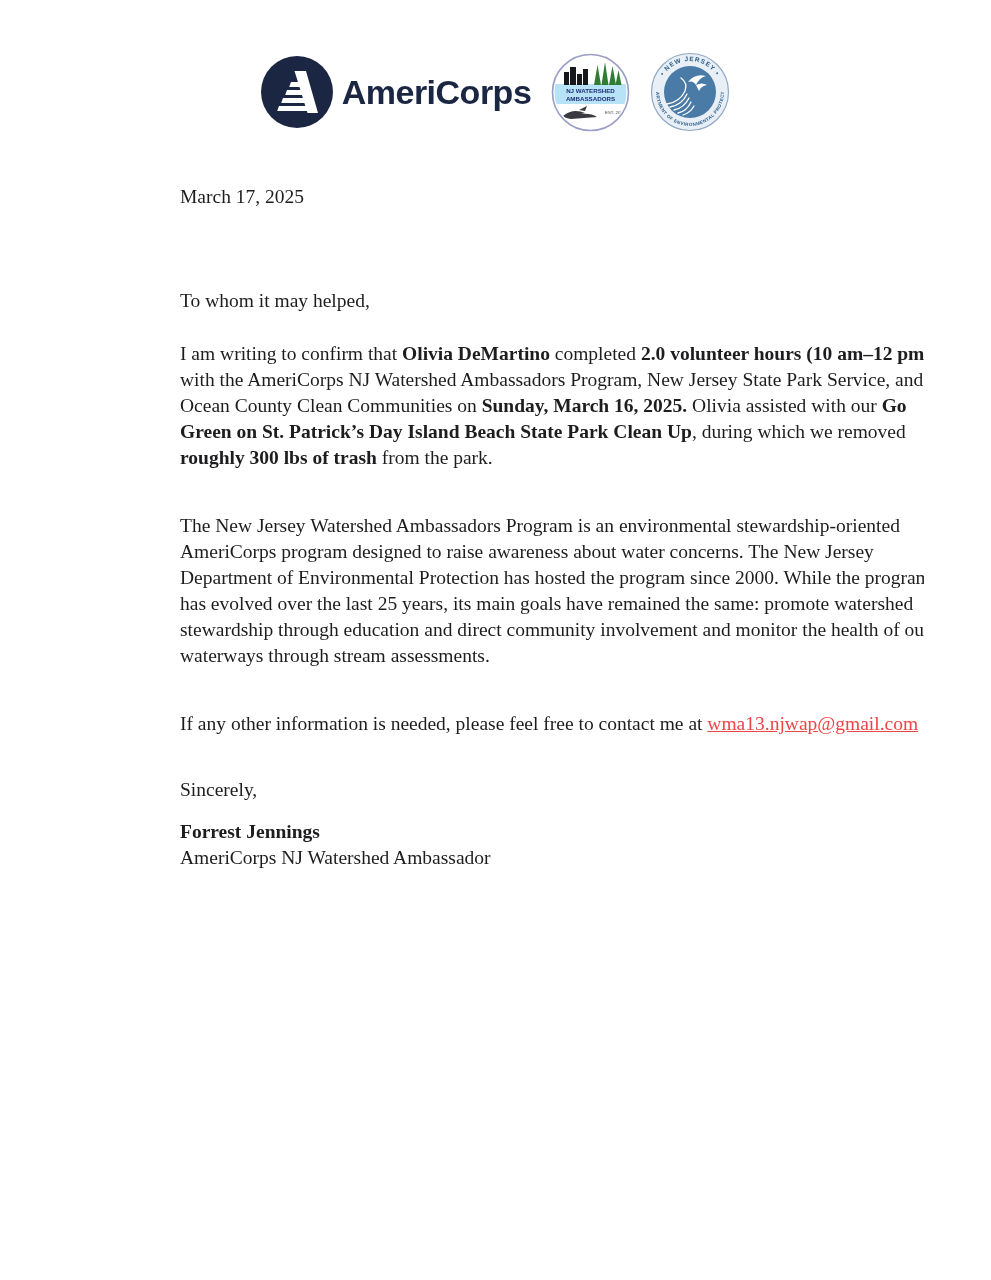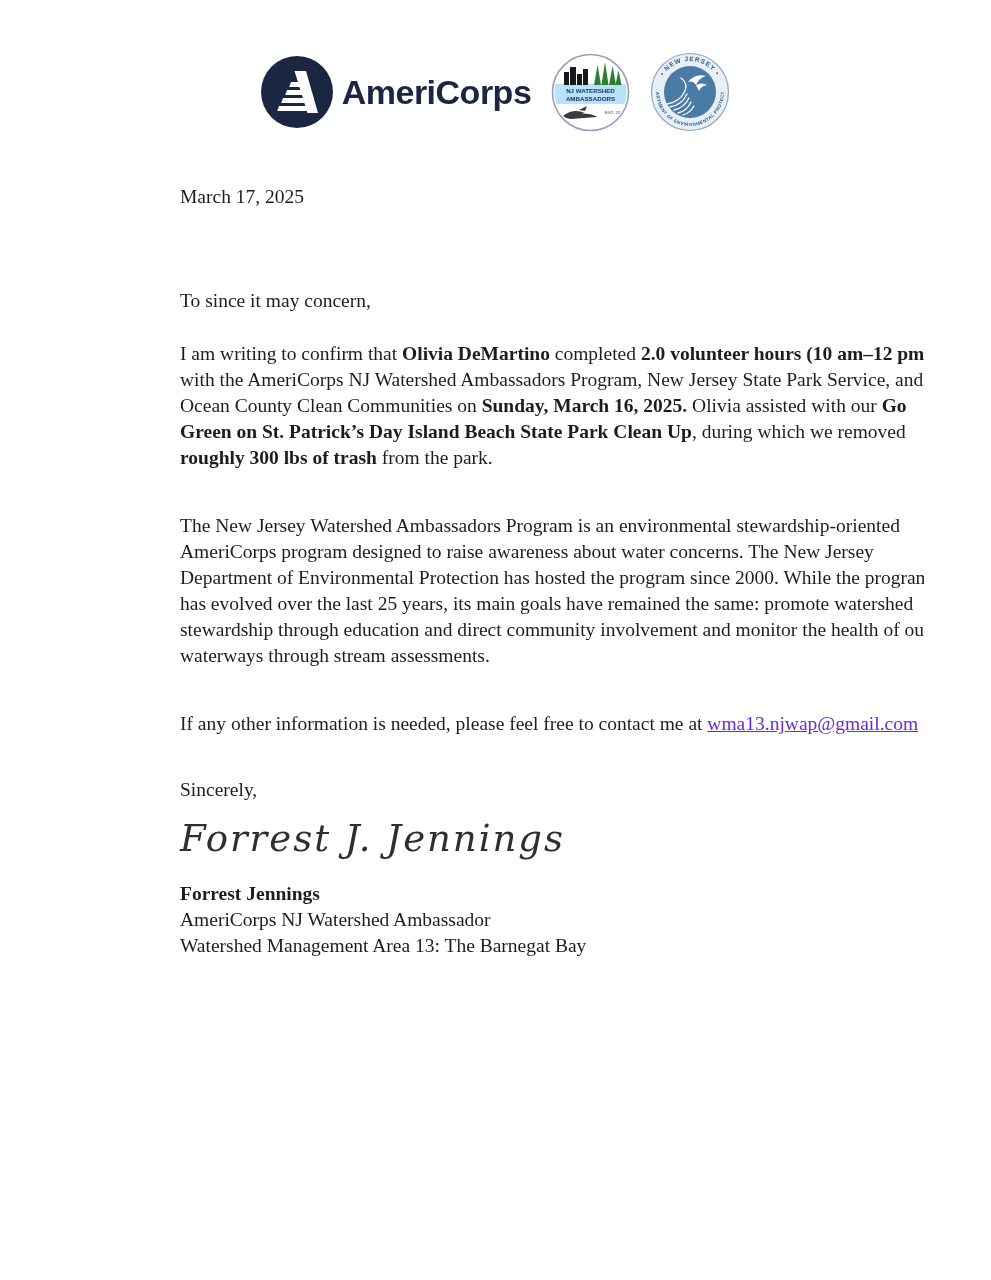--- a/index.html
+++ b/index.html
@@ -31,21 +31,21 @@
     font-size: 34px;
     letter-spacing: -0.5px;
     color: #1b2742;
   }
   .content { width: 766px; margin-left: 113px; }
   .date-line { margin-top: 50px; }
   .salutation { margin-top: 78px; }
   p.para { margin: 42px 0 0 0; }
   p.para.first { margin-top: 27px; }
   strong { font-weight: bold; }
-  a.email-link { color: #6d28d9; text-decoration: underline; cursor: pointer; }
+  a.email-link { color: #ef4444; text-decoration: underline; cursor: pointer; }
   .closing { margin-top: 40px; }
   .signature-script {
     margin-top: 10px;
     font-family: "DejaVu Serif", serif;
     font-style: italic;
     font-size: 37px;
     line-height: 52px;
     letter-spacing: 2px;
     color: #2e2e33;
   }
@@ -126,33 +126,31 @@
       <path d="M 38 30 Q 45 21 56 24 Q 49 26 46 33 Q 43 28 38 30 Z" fill="#ffffff"></path>
       <path d="M 46 33 Q 52 30 57 33 Q 51 34 49 39 Q 47 35 46 33 Z" fill="#ffffff"></path>
     </svg>
 
   </div>
 
   <div class="content">
 
     <div class="date-line">March 17, 2025</div>
 
-    <div class="salutation">To since it may concern,</div>
+    <div class="salutation">To whom it may helped,</div>
 
     <p class="para first"><span>I am writing to confirm that </span><strong>Olivia DeMartino</strong><span> completed </span><strong>2.0 volunteer hours (10 am–12 pm)</strong><span> with the AmeriCorps NJ Watershed Ambassadors Program, New Jersey State Park Service, and Ocean County Clean Communities on </span><strong>Sunday, March 16, 2025.</strong><span> Olivia assisted with our </span><strong>Go Green on St. Patrick’s Day Island Beach State Park Clean Up</strong><span>, during which we removed </span><strong>roughly 300 lbs of trash</strong><span> from the park.</span></p>
 
     <p class="para"><span>The New Jersey Watershed Ambassadors Program is an environmental stewardship-oriented AmeriCorps program designed to raise awareness about water concerns. The New Jersey Department of Environmental Protection has hosted the program since 2000. While the program has evolved over the last 25 years, its main goals have remained the same: promote watershed stewardship through education and direct community involvement and monitor the health of our waterways through stream assessments.</span></p>
 
 
     <p class="para"><span>If any other information is needed, please feel free to contact me at </span><a href="#" class="email-link">wma13.njwap@gmail.com</a></p>
 
     <div class="closing">Sincerely,</div>
 
-    <div class="signature-script">Forrest J. Jennings</div>
 
     <div class="sig-block">
       <div class="sig-line sig-name">Forrest Jennings</div>
       <div class="sig-line">AmeriCorps NJ Watershed Ambassador</div>
-      <div class="sig-line">Watershed Management Area 13: The Barnegat Bay</div>
     </div>
 
   </div>
 </div>
 
 </body></html>

